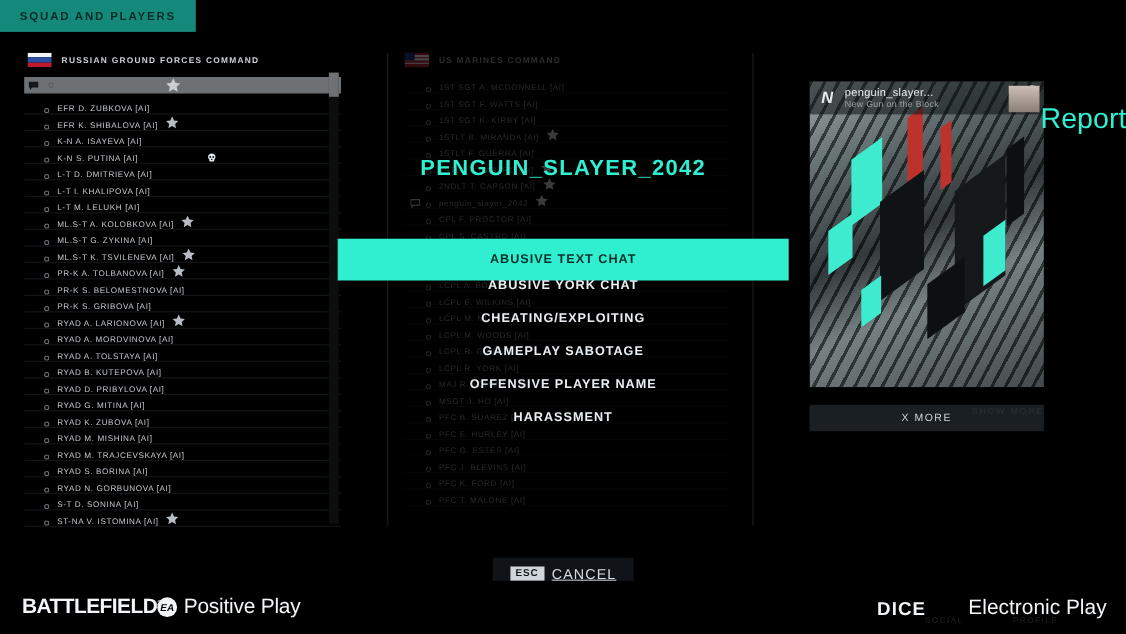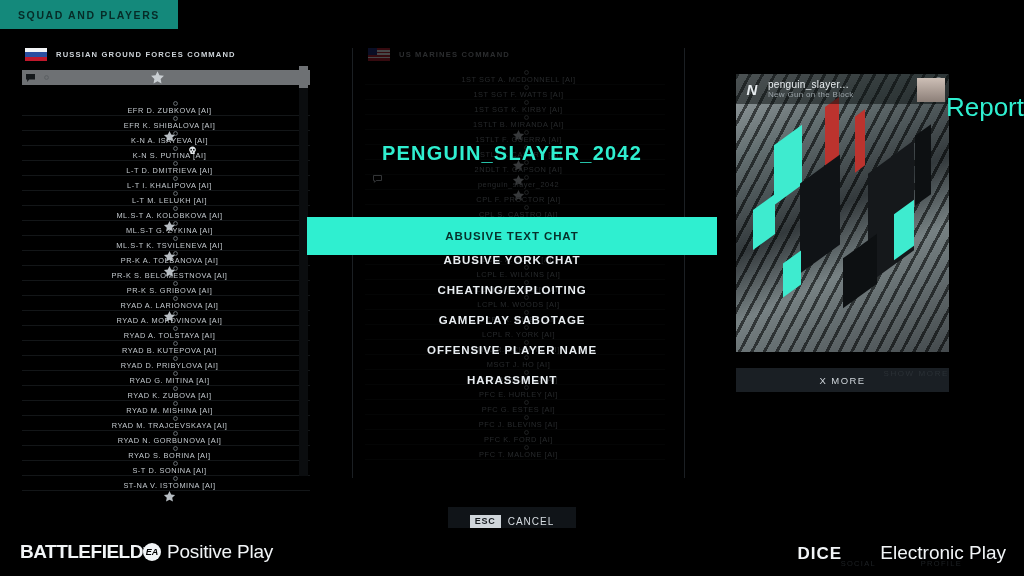--- a/index.html
+++ b/index.html
@@ -40,26 +40,25 @@
   #left-panel .faction-name { color:#cdd3d8; }
 
   .list-head {
     margin-top:9px; height:15px; background:#6e7174;
     display:flex; align-items:center; position:relative;
   }
   .list-head .chat-ico { margin-left:4px; }
   .list-head .dot-ico  { margin-left:9px; }
   .list-head .star-ico { position:absolute; left:128px; top:0px; }
 
-  .plist { margin-top:16px; }
+  .plist { margin-top:4px; }
   .prow {
-    height:15px; display:flex; align-items:center;
+    height:15px; display:flex; align-items:flex-end;
     border-bottom:1px solid #131618;
     position:relative;
-    flex-direction:column;
   }
   .prow .dot-ico { margin-left:18px; }
   .prow .pname {
     margin-left:7px; font-size:7.4px; letter-spacing:.55px;
     color:#c3c9ce; white-space:nowrap;
   }
   .prow .star-ico { margin-left:6px; }
   .prow .skull-ico { position:absolute; left:166px; }
 
   
@@ -101,21 +100,21 @@
   
   #cancel-btn {
     position:absolute; left:448px; top:483px; width:128px; height:29px;
     background:#101418; display:flex; align-items:center; justify-content:center;
     gap:7px; pointer-events:auto;margin-top:24px;
   }
   #esc-key {
     background:#cfd5da; color:#14181c; font-size:9px; font-weight:bold;
     letter-spacing:.8px; padding:2px 5px 2px 5px; line-height:1;
   }
-  #cancel-lbl { font-size:10px; letter-spacing:1px; color:#d7dde2; }
+  #cancel-lbl { font-size:13px; letter-spacing:1px; color:#d7dde2;text-decoration:underline; }
 
   
   #right-panel { position:absolute; left:736px; top:74px; width:213px; }
   #player-card { position:relative; width:213px; height:278px; overflow:hidden; background:#0a0c0c; }
   #card-art {
     position:absolute; inset:0;
     background:
       repeating-linear-gradient(118deg, rgba(0,0,0,.55) 0 3px, rgba(255,255,255,.04) 3px 11px),
       linear-gradient(155deg,#98a0a4 0%,#5d6a6c 22%,#2a3134 48%,#707c7e 66%,#3b4245 100%);
     filter:saturate(.9);
@@ -428,29 +427,29 @@
           </svg>
         </span>
         <span class="pname">RYAD M. TRAJCEVSKAYA [AI]</span>
       </div>
       <div class="prow">
         <span class="dot-ico">
           <svg width="5" height="5" viewBox="0 0 5 5">
             <circle cx="2.5" cy="2.5" r="1.9" fill="none" stroke="#6a7176" stroke-width="1"></circle>
           </svg>
         </span>
+        <span class="pname">RYAD S. BORINA [AI]</span>
+      </div>
+      <div class="prow">
+        <span class="dot-ico">
+          <svg width="5" height="5" viewBox="0 0 5 5">
+            <circle cx="2.5" cy="2.5" r="1.9" fill="none" stroke="#6a7176" stroke-width="1"></circle>
+          </svg>
+        </span>
         <span class="pname">RYAD N. GORBUNOVA [AI]</span>
-      </div>
-      <div class="prow">
-        <span class="dot-ico">
-          <svg width="5" height="5" viewBox="0 0 5 5">
-            <circle cx="2.5" cy="2.5" r="1.9" fill="none" stroke="#6a7176" stroke-width="1"></circle>
-          </svg>
-        </span>
-        <span class="pname">RYAD S. BORINA [AI]</span>
       </div>
       <div class="prow">
         <span class="dot-ico">
           <svg width="5" height="5" viewBox="0 0 5 5">
             <circle cx="2.5" cy="2.5" r="1.9" fill="none" stroke="#6a7176" stroke-width="1"></circle>
           </svg>
         </span>
         <span class="pname">S-T D. SONINA [AI]</span>
       </div>
       <div class="prow">

